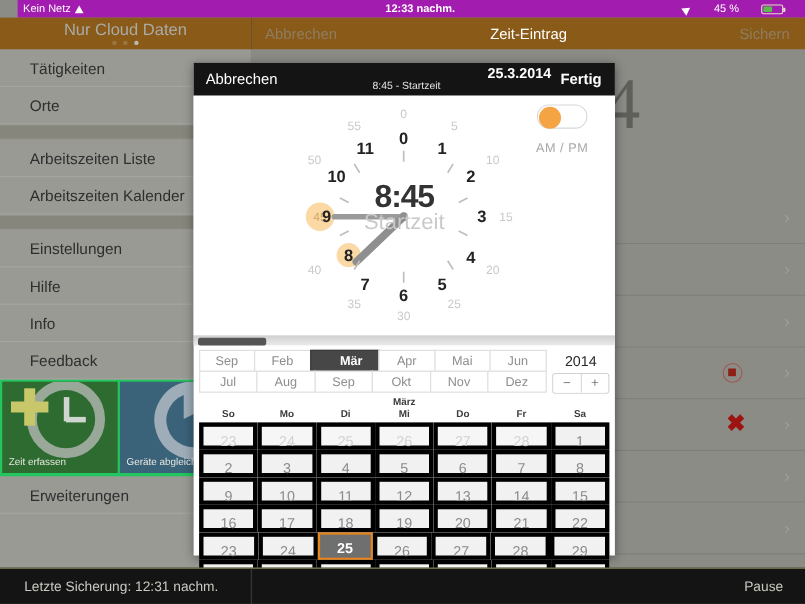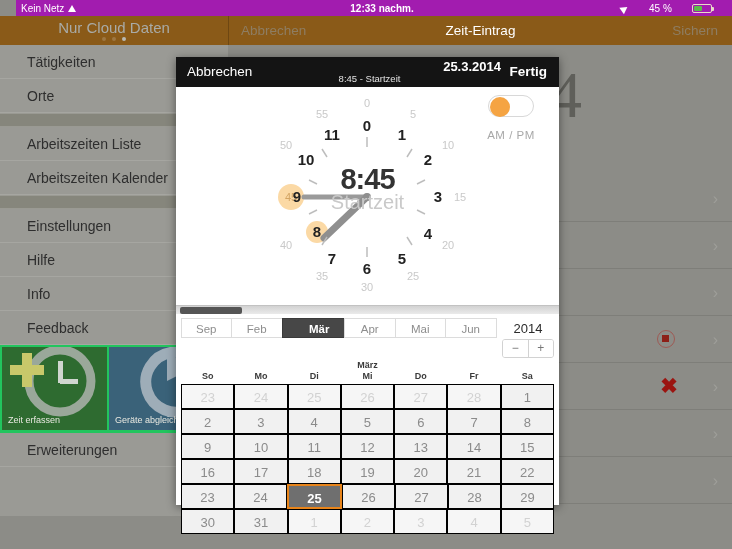--- a/index.html
+++ b/index.html
@@ -166,21 +166,21 @@
 
   .monthname { text-align:center; font-size:9px; color:#3a3a3a; font-weight:bold; margin-top:2px; }
 
   
   .cal { padding: 0 5px 4px 5px; }
   .calhead { display:flex; }
   .calhead div { flex:1; text-align:center; font-size:9px; font-weight:bold; color:#3b3b3b; padding:1px 0 3px 0;}
   .calrow { display:flex; }
   .calcell {
     flex:1; height:25px; line-height:25px; text-align:center; font-size:13px;
-    color:#8b8b8b; background:#f1f1f1; border:1px solid #000000;
+    color:#8b8b8b; background:#f1f1f1; border:4px solid #000000;
     position:relative;
   }
   .calcell.out { color:#d2d2d2; background:#f6f6f6; }
   .calcell.sel { background:#6f6f6f; color:#fff; font-weight:bold;
       border:2px solid #e8841a; }
 </style>
 </head>
 <body>
 
 <div id="app">
@@ -385,20 +385,28 @@
     <div class="months-wrap">
       <div class="months">
         <div class="mrow">
           <div class="mcell">Sep</div>
           <div class="mcell">Feb</div>
           <div class="mcell sel">Mär</div>
           <div class="mcell">Apr</div>
           <div class="mcell">Mai</div>
           <div class="mcell">Jun</div>
         </div>
+        <div class="mrow">
+          <div class="mcell">Jul</div>
+          <div class="mcell">Aug</div>
+          <div class="mcell">Sep</div>
+          <div class="mcell">Okt</div>
+          <div class="mcell">Nov</div>
+          <div class="mcell">Dez</div>
+        </div>
       </div>
       <div class="yearbox">
         <div class="yearval">2014</div>
         <div class="stepper">
           <div>−</div>
           <div>+</div>
         </div>
       </div>
     </div>
 
@@ -465,14 +473,19 @@
         <div class="calcell">31</div>
         <div class="calcell out">1</div>
         <div class="calcell out">2</div>
         <div class="calcell out">3</div>
         <div class="calcell out">4</div>
         <div class="calcell out">5</div>
       </div>
     </div>
   </div>
 
+  <div class="bottombar">
+    <span class="bb-left">Letzte Sicherung: 12:31 nachm.</span>
+    <span class="bb-sep"></span>
+    <span class="bb-right">Pause</span>
+  </div>
 
 </div>
 
 </body></html>

